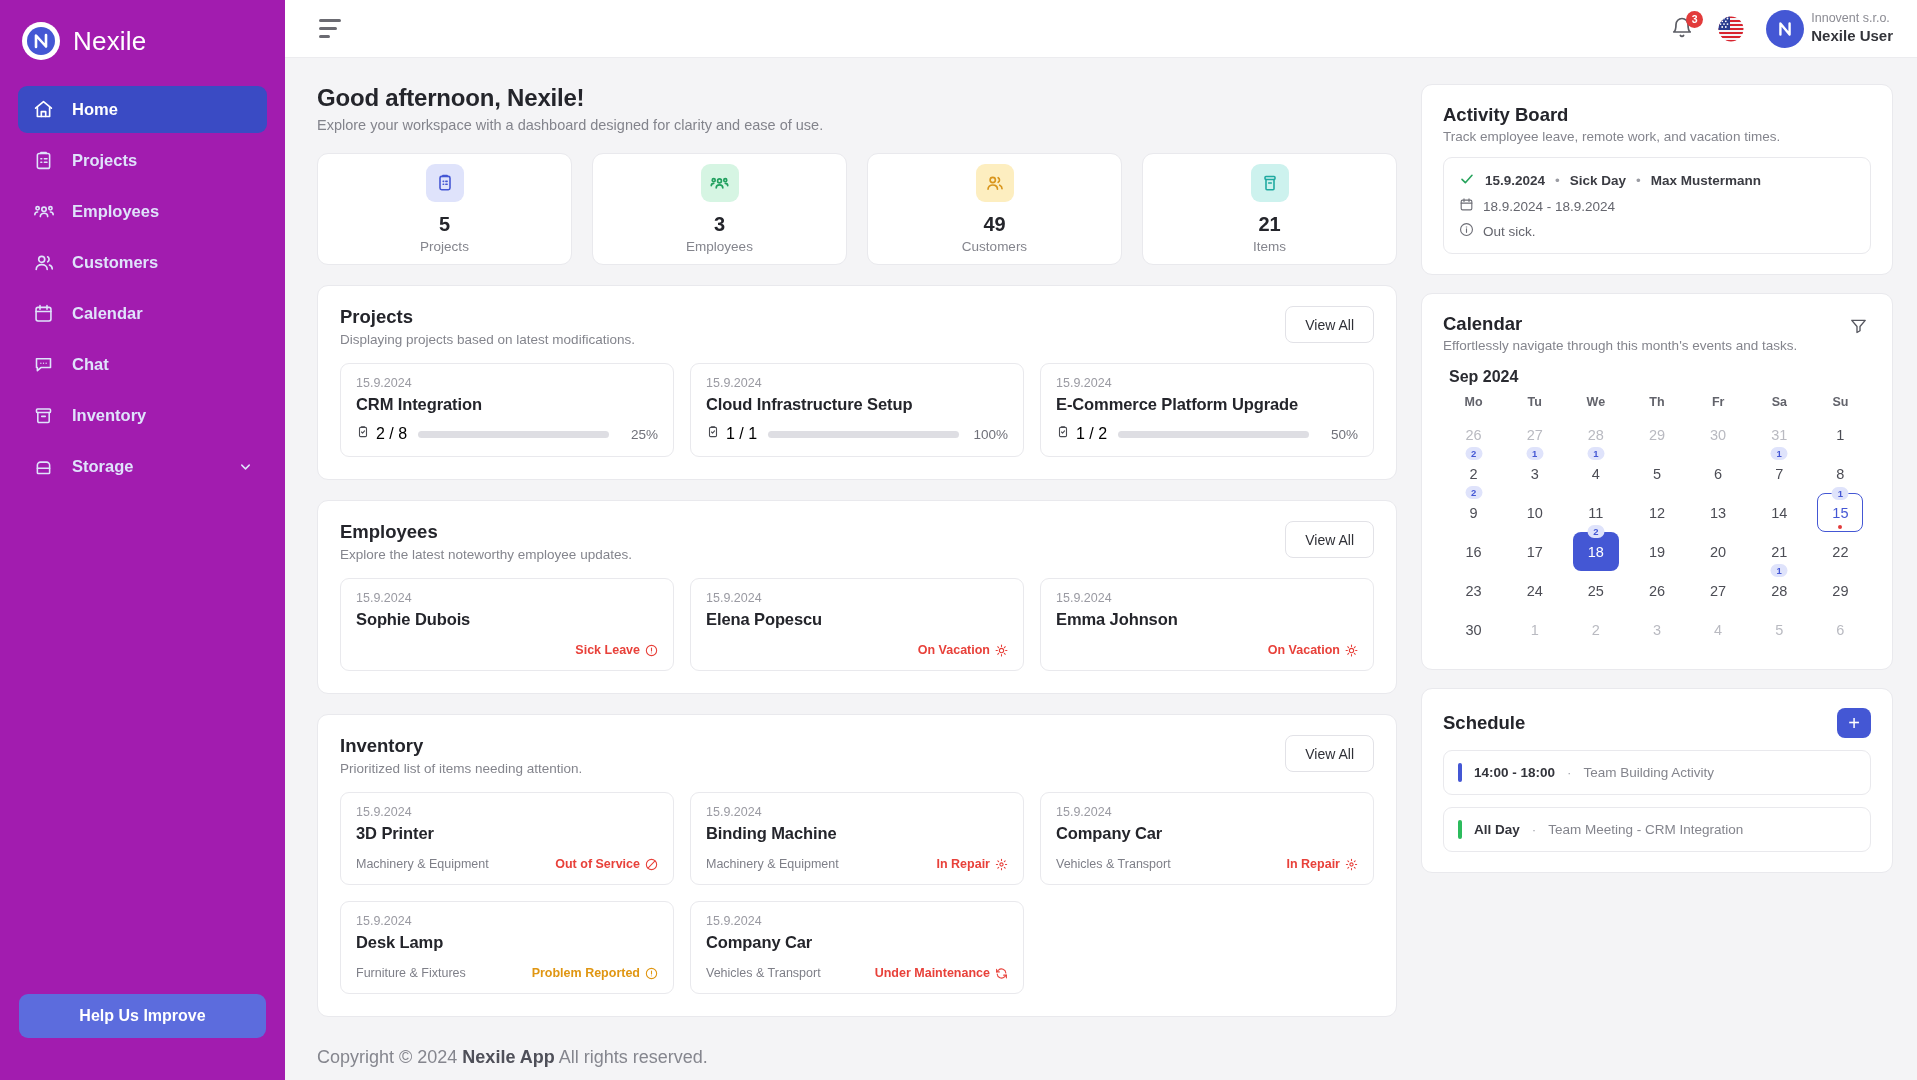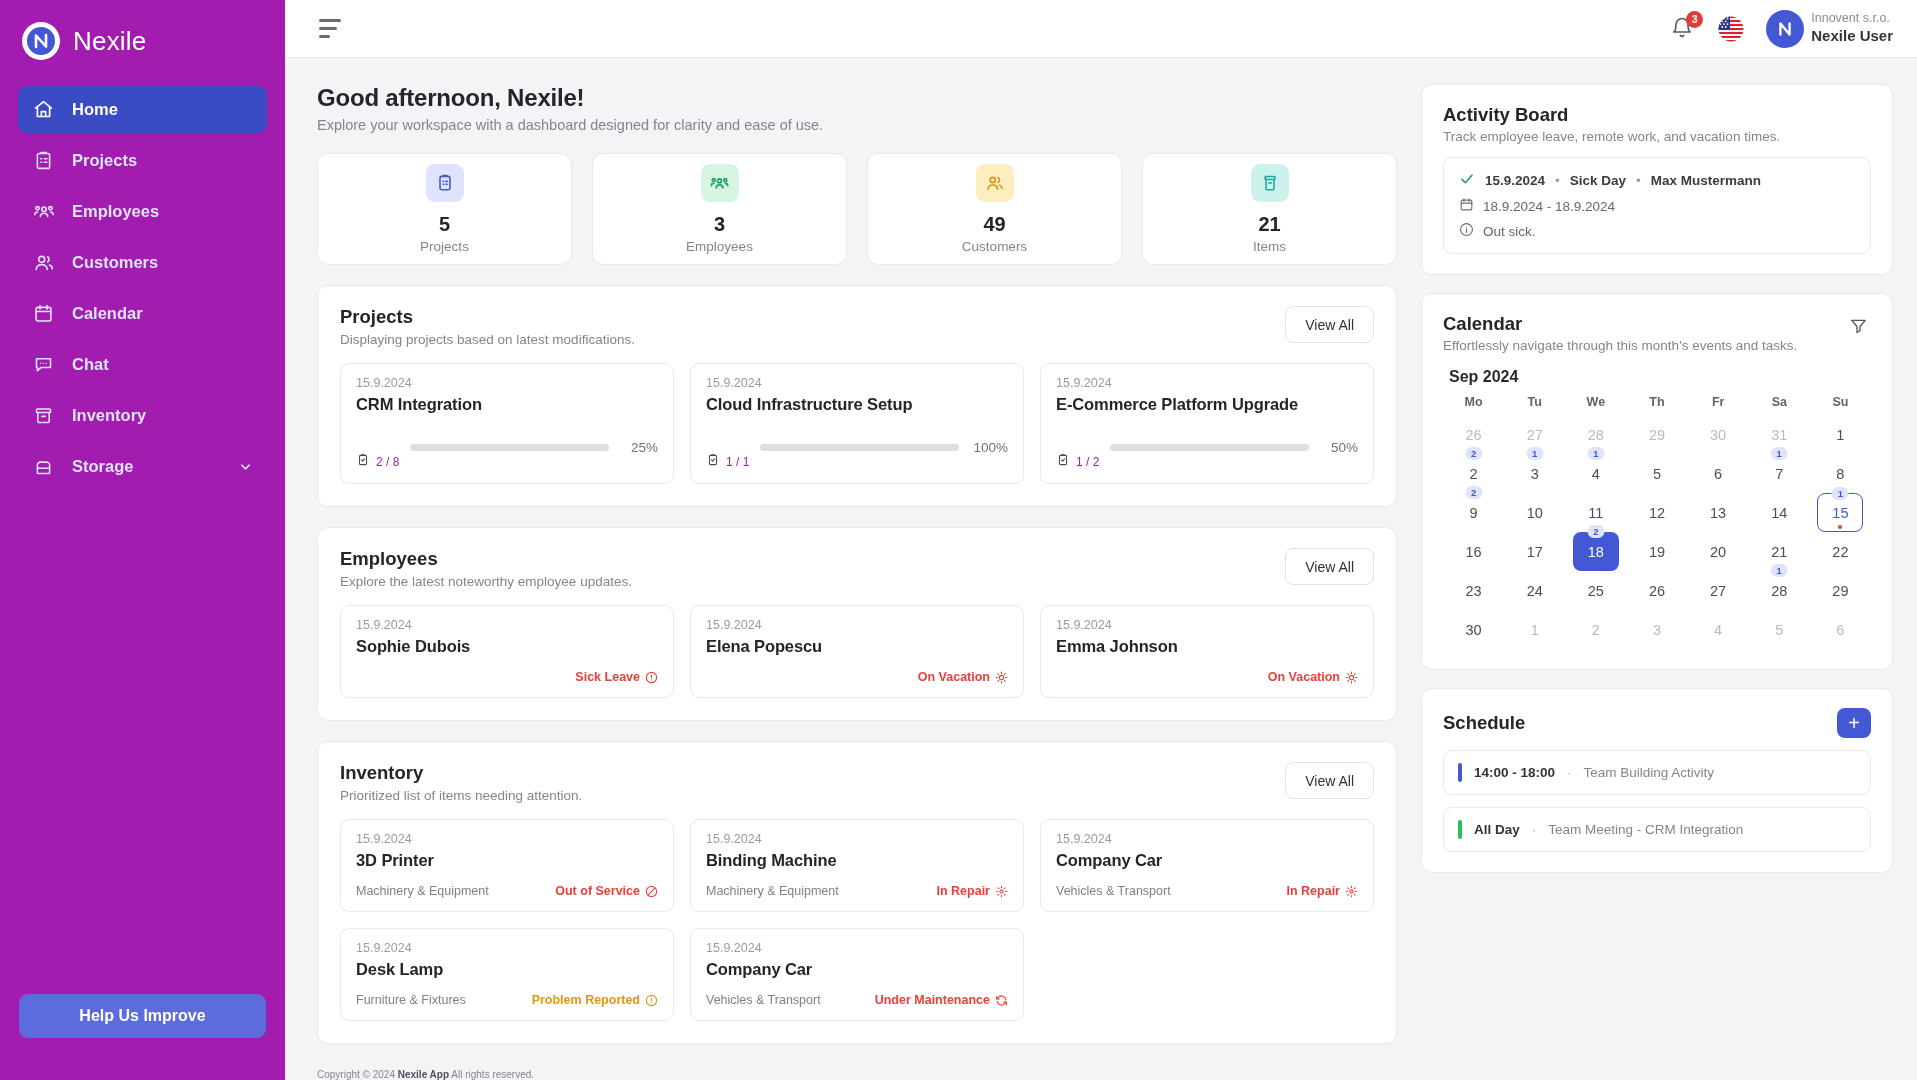--- a/index.html
+++ b/index.html
@@ -113,31 +113,31 @@
   .tile {
     flex: 0 0 calc((100% - 32px) / 3);
     border: 1px solid #e9e9ed; border-radius: 9px; background: #fff;
     padding: 12px 15px 13px 15px; min-height: 74px;
   }
   .tile-date { font-size: 12.5px; color: #9a9aa2; }
   .tile-name { font-size: 16.5px; font-weight: 700; color: #24252b; margin-top: 5px; letter-spacing: -.1px; }
   .tile-foot { display: flex; align-items: center; justify-content: space-between; margin-top: 14px; gap: 10px; }
 
   .prog-row { display: flex; align-items: center; gap: 11px; margin-top: 11px; }
-  .prog-count { font-size: 12px; color: #a21caf; display: flex; align-items: center; gap: 6px; white-space: nowrap; margin-top: 28px; }
+  .prog-count { font-size: 16px; color: #000000; display: flex; align-items: center; gap: 6px; white-space: nowrap; }
   .prog-track { flex: 1; height: 7px; border-radius: 4px; background: #dedee3; overflow: hidden; }
   .prog-fill { height: 100%; border-radius: 4px; }
   .prog-pct { font-size: 13.5px; color: #6f7079; width: 38px; text-align: right; white-space: nowrap; }
 
   .tile-cat { font-size: 12.5px; color: #7e7f88; }
   .status { font-size: 12.5px; font-weight: 700; display: flex; align-items: center; gap: 5px; white-space: nowrap; }
   .status svg { display: block; }
   .emp-status { justify-content: flex-end; width: 100%; }
 
-  .footer { font-size: 10px; color: #85868e; padding: 16px 0 0 0; margin-top: auto; }
+  .footer { font-size: 18px; color: #85868e; padding: 16px 0 12px 0; margin-top: auto; }
   .footer b { color: #4f5059; }
 
   
   .rpanel { background: #fff; border: 1px solid #e9e9ed; border-radius: 11px; padding: 19px 21px 20px 21px; }
   .rpanel + .rpanel { margin-top: 18px; }
   .rtitle { font-size: 18.5px; font-weight: 700; color: #24252b; }
   .rsub { font-size: 13.5px; color: #84858d; margin-top: 3px; }
 
   .activity-card { border: 1px solid #e9e9ed; border-radius: 9px; padding: 13px 15px; margin-top: 13px; }
   .act-line1 { display: flex; align-items: center; gap: 10px; font-size: 13.5px; font-weight: 700; color: #3b3c43; }

